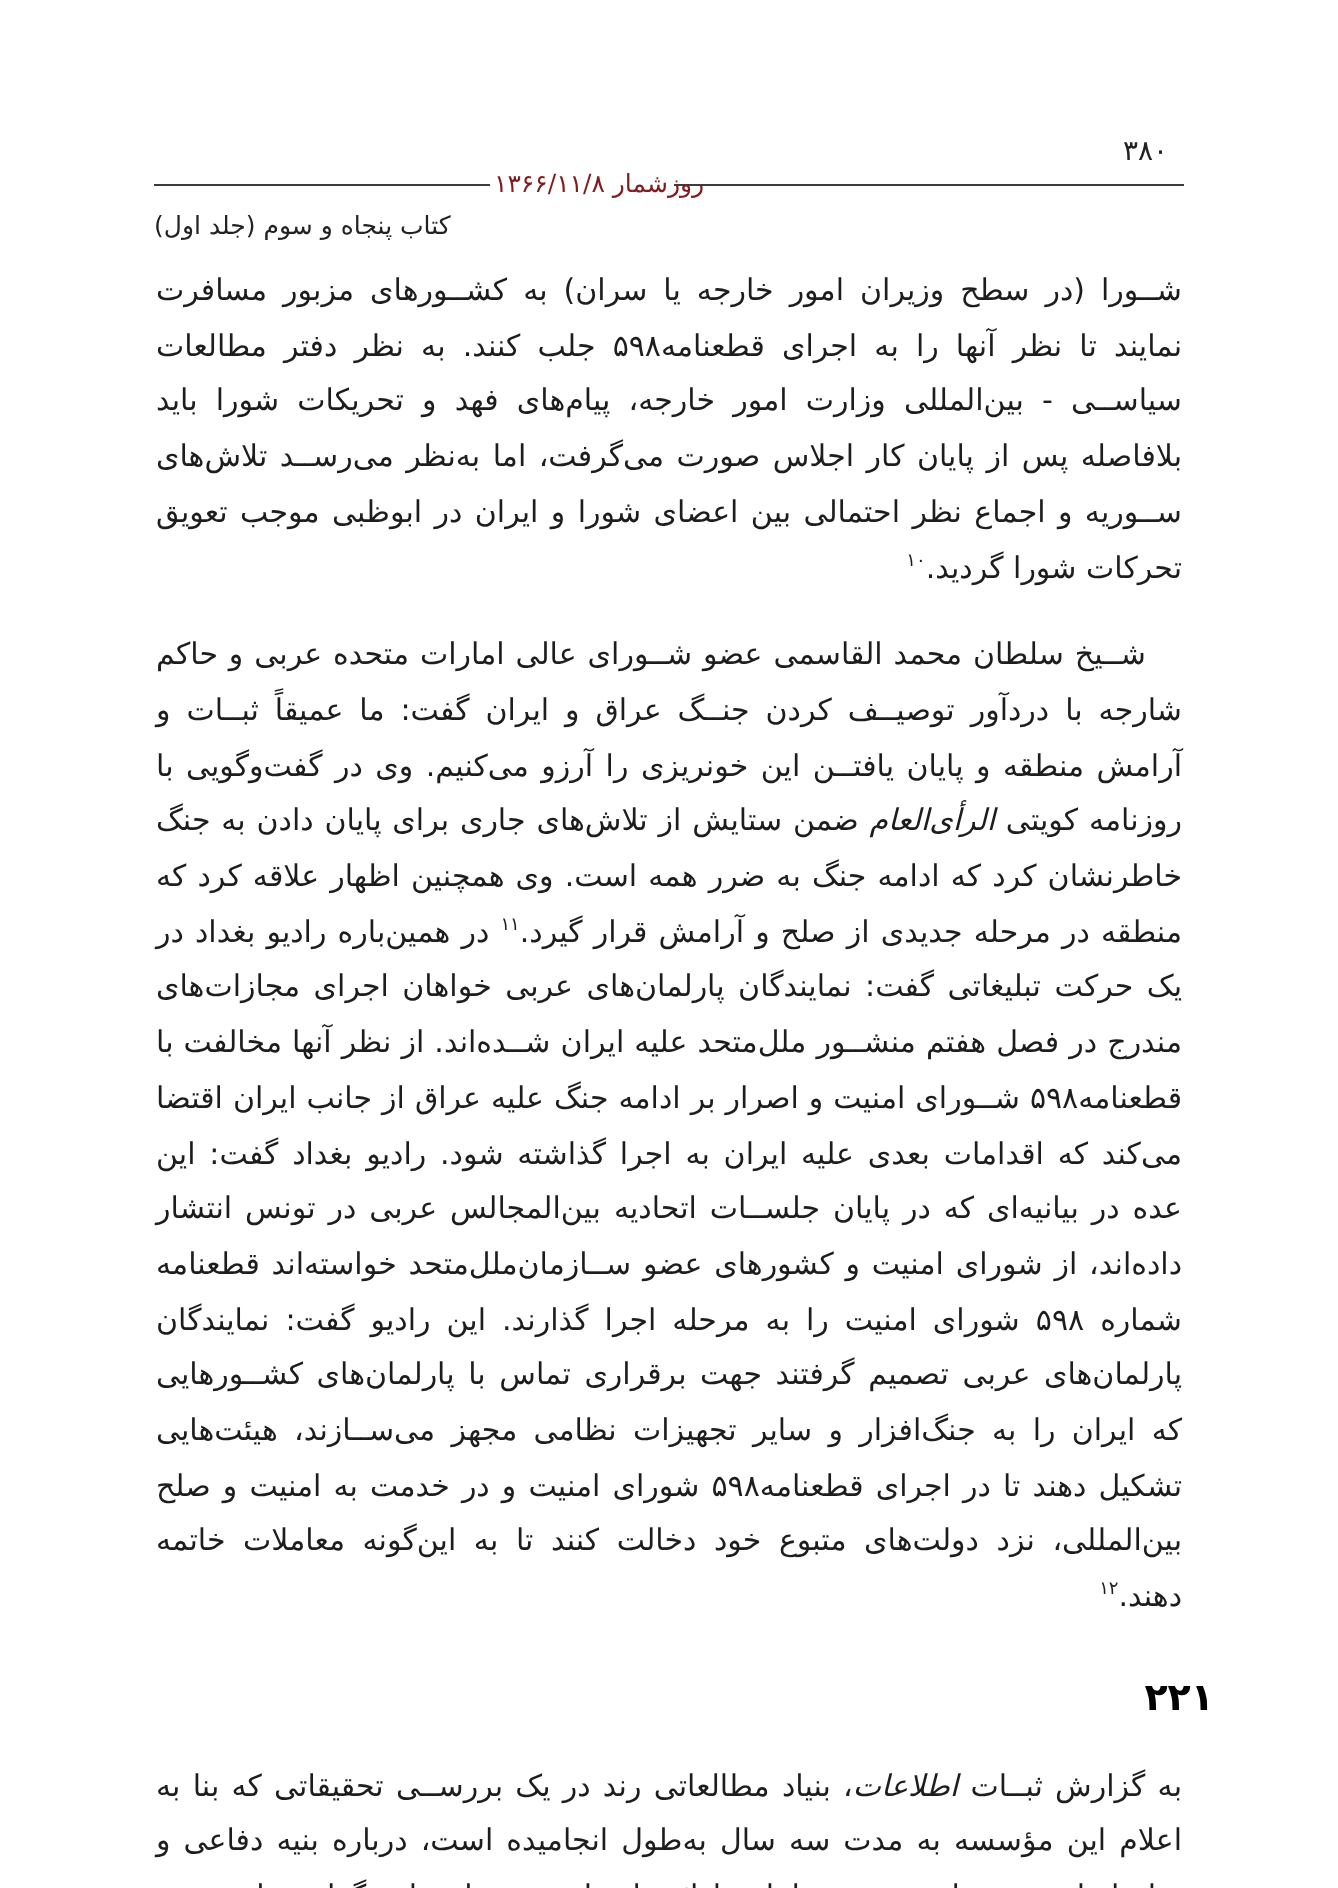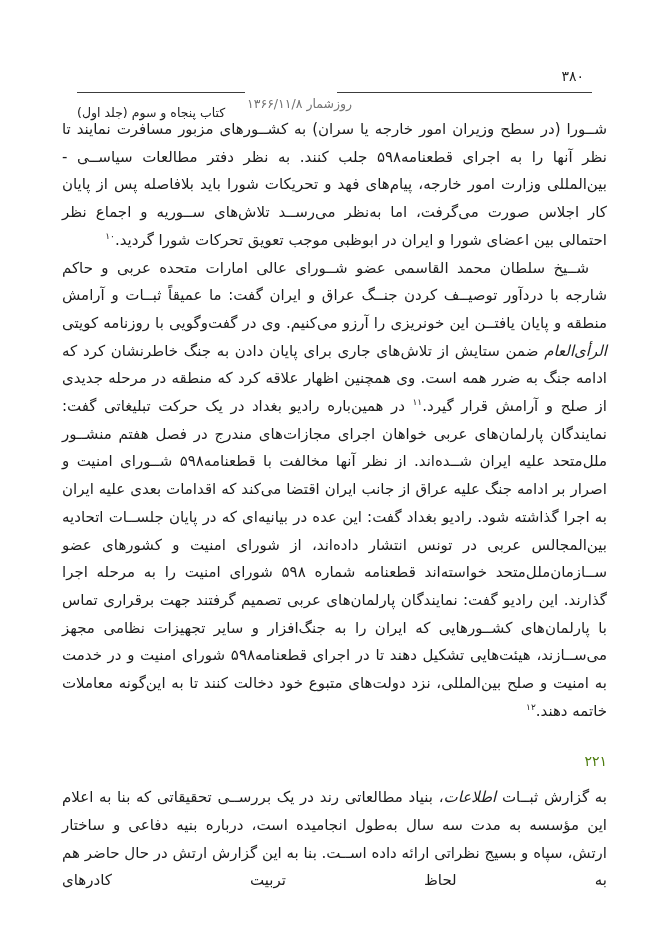--- a/index.html
+++ b/index.html
@@ -26,23 +26,23 @@
   }
   .book-title {
     position: absolute;
     top: 70px; left: 77px;
     font-size: 12.5px;
     color: #222;
     margin-top: 35px;
   }
   .running-date {
     position: absolute;
-    top: 96px; left: 247px;
+    top: 84px; left: 247px;
     font-size: 12.5px;
-    color: #737373;
+    color: #7f1d1d;
     white-space: nowrap;
   }
   .rule {
     position: absolute;
     top: 92px;
     border-top: 1.4px solid #3c3c3c;
     height: 0;
   }
   .rule-right { left: 337px; right: 77px; }
   .rule-left  { left: 77px;  width: 168px; }
@@ -51,35 +51,35 @@
     position: absolute;
     top: 116px;
     right: 62px;
     left: 62px;
     direction: rtl;
     font-size: 15px;
     line-height: 27.7px;
     text-align: justify;
     color: #1d1d1d;
   }
-  .para { margin: 0; }
+  .para { margin: 16px; }
   .para.indent { text-indent: 18px; }
   .para.justify-last { text-align-last: justify; }
   .para i { }
   sup.fn {
     font-size: 9px;
     line-height: 0;
     vertical-align: super;
     letter-spacing: 0.5px;
   }
   .section-number {
     margin: 23px 0 8px 0;
-    font-weight: 400;
-    font-size: 14px;
-    color: #4d7c0f;
+    font-weight: 700;
+    font-size: 19px;
+    color: #000000;
   }
 </style>
 </head>
 <body>
 
 <div class="page">
 
   <header class="page-header">
     <span class="page-number">۳۸۰</span>
     <span class="book-title">کتاب پنجاه و سوم (جلد اول)</span>

